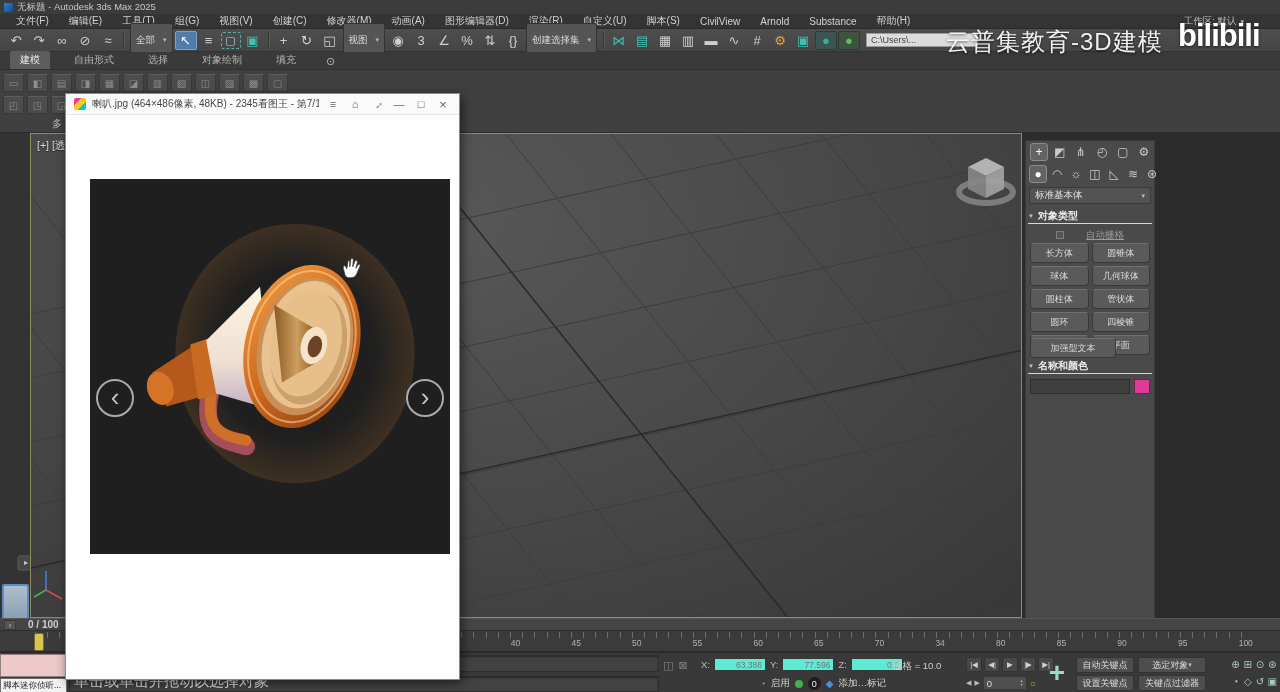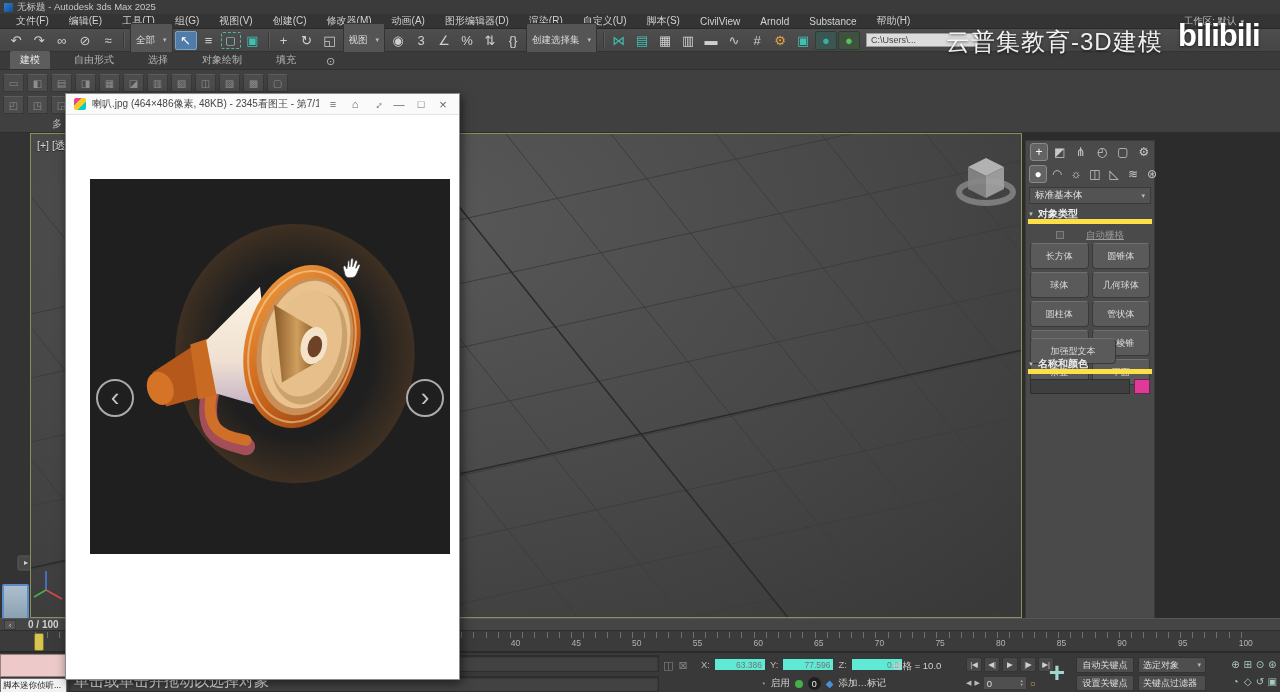--- a/index.html
+++ b/index.html
@@ -48,26 +48,26 @@
   #vplabel { position:absolute; left:6px; top:5px; font-size:10.5px; color:#dcdcdc; text-shadow:0 1px 1px #222; white-space:nowrap; }
 
   #rightgap { left:1022px; top:133px; width:258px; height:497px; background:#2c2c2c; }
 
   
   #cmdpanel { left:1025px; top:140px; width:130px; height:512px; background:#4a4a4a; border:1px solid #3a3a3a; }
   .cp-iconrow { position:absolute; display:flex; align-items:center; }
   .cp-ic { width:18px; height:18px; display:flex; align-items:center; justify-content:center; color:#c9c9c9; font-size:12px; }
   .cp-ic.on { background:#636363; border:1px solid #8a8a8a; border-radius:3px; color:#fff; }
   #cp-cat { position:absolute; left:3px; top:46px; width:122px; height:17px; background:#535353; border:1px solid #3a3a3a; display:flex; align-items:center; justify-content:space-between; padding:0 5px; font-size:9.5px; color:#e3e3e3; }
-  .rollout { position:absolute; left:2px; width:124px; height:15px; display:flex; align-items:center; gap:4px; font-size:10px; font-weight:bold; color:#ececec; border-bottom:5px solid #fde047; }
+  .rollout { position:absolute; left:2px; width:124px; height:15px; display:flex; align-items:center; gap:4px; font-size:10px; font-weight:bold; color:#ececec; border-bottom:1px solid #fde047; }
   .rollout .arr { font-size:6px; color:#c0c0c0; }
   #autogrid { position:absolute; left:4px; top:86px; width:120px; height:16px; display:flex; align-items:center; justify-content:center; gap:22px; color:#9a9a9a; font-size:9.5px;text-decoration:underline; }
   #autogrid .cb { width:8px; height:8px; border:1px solid #7c7c7c; background:#555; }
   #primgrid { position:absolute; left:4px; top:102px; width:120px; display:grid; grid-template-columns:1fr 1fr; gap:3px; }
-  .pbtn { height:26px; background:#5a5a5a; border:1px solid #393939; border-top-color:#707070; border-radius:4px; color:#dcdcdc; font-size:9px; display:flex; align-items:center; justify-content:center; white-space:nowrap; }
+  .pbtn { height:20px; background:#5a5a5a; border:1px solid #393939; border-top-color:#707070; border-radius:4px; color:#dcdcdc; font-size:9px; display:flex; align-items:center; justify-content:center; white-space:nowrap; }
   #widebtn { position:absolute; left:4px; top:197px; width:86px; }
   #namerow { position:absolute; left:4px; top:237px; width:120px; height:17px; display:flex; gap:4px; align-items:center; }
   #namefield { flex:1; height:15px; background:#3f3f3f; border:1px solid #2e2e2e; }
   #swatch { width:16px; height:15px; border:1px solid #6e2450; }
 
   
   #timeslider { left:0; top:618px; width:1280px; height:12px; background:#454545; border-top:1px solid #565656; }
   #ts-prev { position:absolute; left:4px; top:1px; width:12px; height:10px; background:#555; border:1px solid #3a3a3a; color:#ccc; font-size:8px; display:flex; align-items:center; justify-content:center; }
   #ts-label { position:absolute; left:28px; top:0px; font-size:10px; font-weight:bold; color:#d0d0d0; }
   #trackbar { left:0; top:630px; width:1280px; height:22px; background:#3b3b3b; border-top:1px solid #2e2e2e; border-bottom:1px solid #2a2a2a; }
@@ -91,21 +91,21 @@
   #enablerow .cnt { width:13px; height:13px; border-radius:50%; background:#1e1e1e; color:#eee; font-size:9px; display:flex; align-items:center; justify-content:center; }
   #enablerow .mk { color:#4a90d9; font-size:10px; }
   #playrow { position:absolute; left:966px; top:4px; display:flex; gap:2px; }
   .pbtn2 { width:16px; height:15px; background:#484848; border:1px solid #343434; border-radius:2px; color:#d0d0d0; font-size:7.5px; display:flex; align-items:center; justify-content:center; }
   #framerow { position:absolute; left:966px; top:23px; display:flex; align-items:center; gap:3px; }
   #framefield { width:44px; height:14px; background:#4f4f4f; border:1px solid #383838; color:#ddd; font-size:9.5px; display:flex; align-items:center; justify-content:space-between; padding:0 3px; }
   #framefield .spin { display:flex; flex-direction:column; font-size:4.5px; color:#aaa; line-height:4px; }
   #keyico { color:#c8a233; font-size:10px; }
   #bigkey { position:absolute; left:1042px; top:4px; width:30px; height:32px; color:#9fd8cf; font-size:28px; font-weight:bold; display:flex; align-items:center; justify-content:center; }
   .akbtn { position:absolute; width:58px; height:16px; background:#4e4e4e; border:1px solid #333; border-radius:2px; color:#dedede; font-size:9px; display:flex; align-items:center; justify-content:center; white-space:nowrap; }
-  .akdrop { position:absolute; width:68px; height:16px; background:#4e4e4e; border:1px solid #333; border-radius:2px; color:#dedede; font-size:9px; display:flex; align-items:center; justify-content:space-between; padding:0 4px; white-space:nowrap; }
+  .akdrop { position:absolute; width:68px; height:16px; background:#4e4e4e; border:1px solid #333; border-radius:2px; color:#dedede; font-size:9px; display:flex; align-items:center; justify-content:center; padding:0 4px; white-space:nowrap; }
   #navgrid { position:absolute; left:1230px; top:3px; width:48px; display:grid; grid-template-columns:repeat(4,1fr); gap:1px; }
   .nav-ic { width:11px; height:16px; display:flex; align-items:center; justify-content:center; color:#a8c9c4; font-size:10px; }
 
   
   #viewer { left:65px; top:93px; width:395px; height:587px; background:#fff; border:1px solid #8a8a8a; box-shadow:2px 3px 10px rgba(0,0,0,.55); z-index:60; }
   #v-title { position:absolute; left:0; top:0; width:100%; height:21px; background:#fafafa; border-bottom:1px solid #e3e3e3; display:flex; align-items:center; padding:0 8px; gap:6px; }
   #v-appicon { width:12px; height:12px; border-radius:2px; background:linear-gradient(135deg,#e84393 0 33%,#f9ca24 33% 66%,#00cec9 66%); }
   #v-text { font-size:10px; color:#474747; white-space:nowrap; overflow:hidden; flex:1; }
   .v-btn { font-size:11px; color:#666; width:16px; text-align:center; }
   .rot45 { display:inline-block; transform:rotate(-45deg); }
@@ -360,21 +360,21 @@
       <span class="tick">25</span>
       <span class="tick">30</span>
       <span class="tick">35</span>
       <span class="tick">40</span>
       <span class="tick">45</span>
       <span class="tick">50</span>
       <span class="tick">55</span>
       <span class="tick">60</span>
       <span class="tick">65</span>
       <span class="tick">70</span>
-      <span class="tick">75</span>
+      <span class="tick">34</span>
       <span class="tick">80</span>
       <span class="tick">85</span>
       <span class="tick">90</span>
       <span class="tick">95</span>
       <span class="tick">100</span>
     </div>
   <div id="tb-handle"></div>
 </div>
 
 <div id="statusbar" class="abs">

